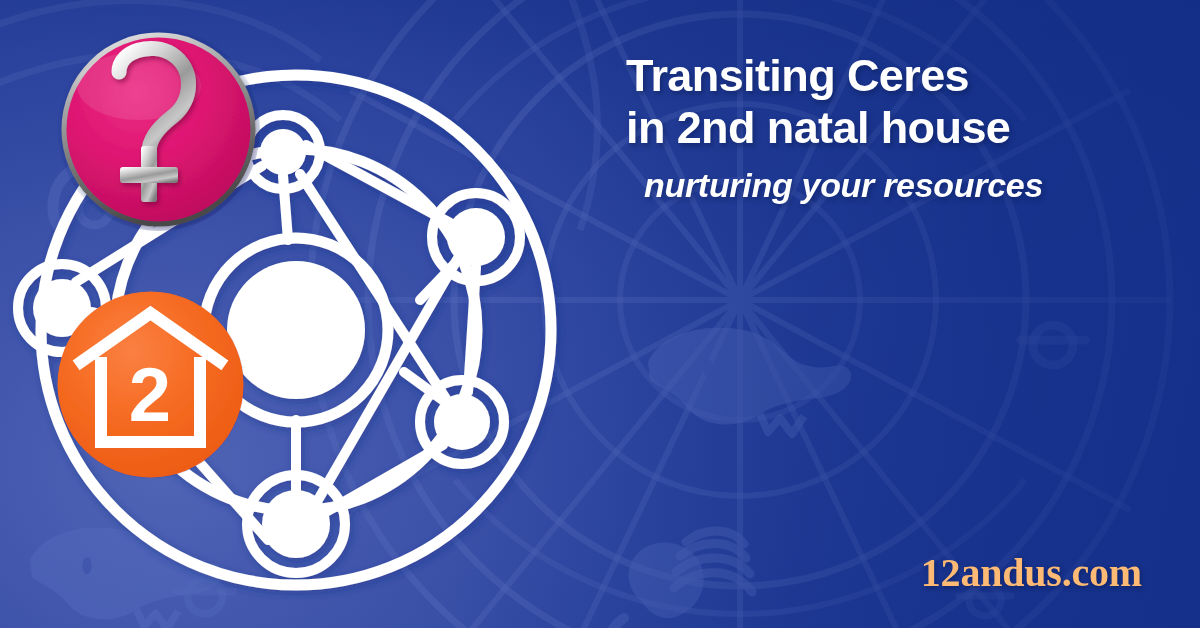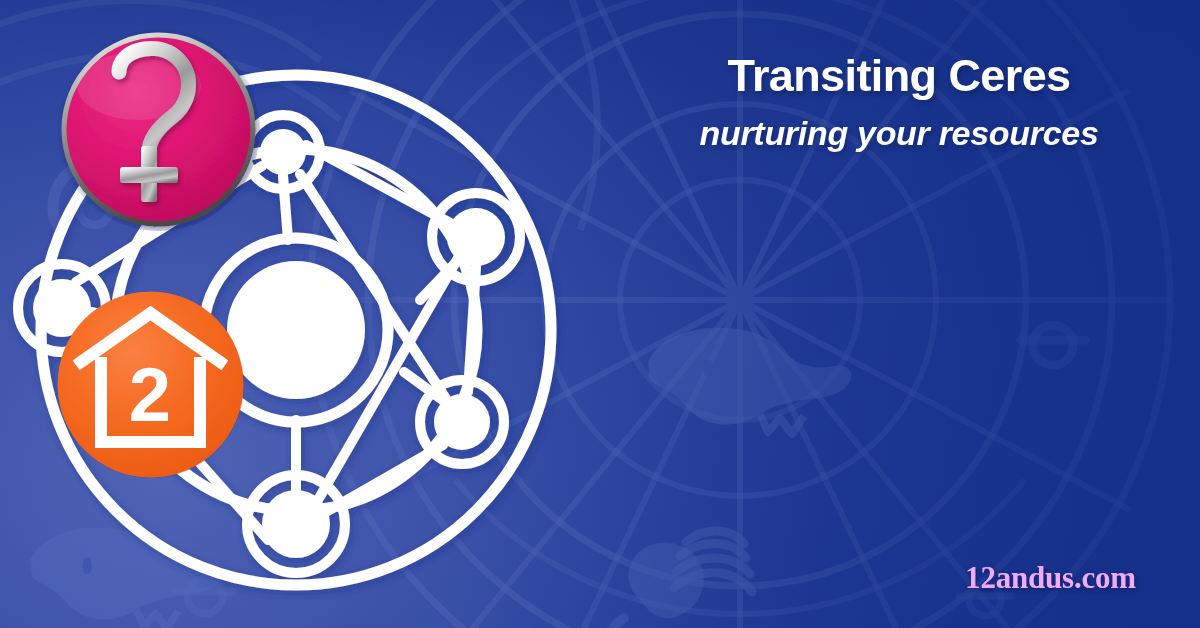--- a/index.html
+++ b/index.html
@@ -66,21 +66,20 @@
     left: 57px; top: 291px;
     width: 187px; height: 187px;
   }
 
   
   .text-block {
     position: absolute;
     left: 626px;
     top: 50px;
     width: 546px;
-    text-align: center;
   }
   .headline {
     color: #ffffff;
     font-family: "Liberation Sans", sans-serif;
     font-size: 45px;
     font-weight: bold;
     line-height: 1.16;
     letter-spacing: -0.6px;
     text-shadow: 2px 3px 5px rgba(10,25,80,0.50);
     margin: 0;
@@ -90,31 +89,31 @@
     color: #ffffff;
     font-family: "Liberation Sans", sans-serif;
     font-size: 34px;
     font-style: italic;
     font-weight: bold;
     line-height: 1.23;
     letter-spacing: -0.3px;
     margin: 11px 0 0 0;
     text-shadow: 2px 3px 5px rgba(10,25,80,0.45);
   }
-  .subhead .line { display: block; white-space: nowrap; }
+  .subhead .line { display: block; white-space: nowrap; margin-left: 18px; }
 
   
   .brand {
     position: absolute;
-    right: 64px;
+    right: 58px;
     bottom: 32px;
-    color: #f0abfc;
+    color: #fdba74;
     font-family: "Liberation Serif", serif;
     font-weight: bold;
-    font-size: 31px;
+    font-size: 40px;
     letter-spacing: -0.2px;
     text-shadow: 1px 2px 4px rgba(8,22,72,0.55);
   }
 </style>
 </head>
 <body>
 
 <div id="canvas">
 
   <div class="bg-base"></div>
@@ -328,20 +327,21 @@
 
       <path d="M 44 72 L 44 151 L 143 151 L 143 72"></path>
     </g>
 
     <text x="93" y="130" text-anchor="middle" font-family="'Liberation Sans', sans-serif" font-size="76" font-weight="bold" fill="#ffffff">2</text>
   </svg>
 
   <div class="text-block">
     <h1 class="headline">
       <span class="line">Transiting Ceres</span>
+      <span class="line">in 2nd natal house</span>
     </h1>
     <p class="subhead">
       <span class="line">nurturing your resources</span>
     </p>
   </div>
 
   <div class="brand">12andus.com</div>
 
 </div>
 

